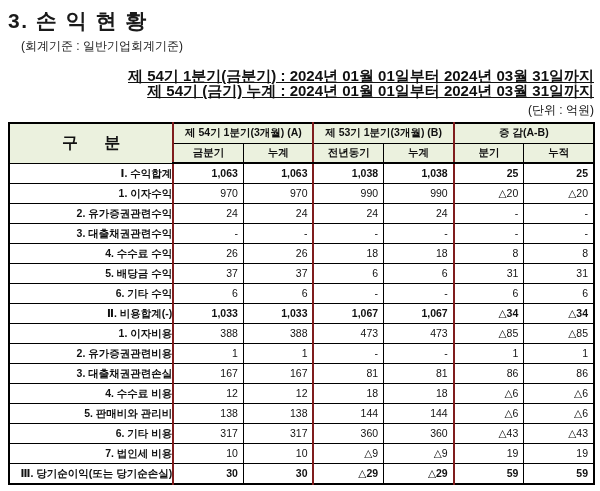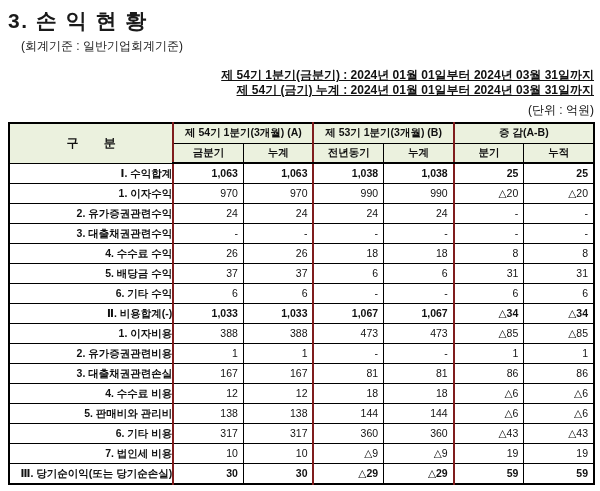--- a/index.html
+++ b/index.html
@@ -8,37 +8,37 @@
     width: 600px; height: 491px; overflow: hidden;
     background: #ffffff; color: #111111;
     font-family: "Liberation Sans", "DejaVu Sans", sans-serif;
   }
   .page { padding: 7px 6px 0 8px; }
   .title {
     font-size: 21px; font-weight: 700; letter-spacing: 1.5px;
     margin: 0; color: #1a1a1a;
   }
   .subtitle { font-size: 12px; margin: 3px 0 0 13px; color: #1a1a1a; }
-  .periods { margin-top: 13px; text-align: right; font-size: 12px; font-weight: 700; }
+  .periods { margin-top: 13px; text-align: right; font-size: 15px; font-weight: 700; }
   .periods .period-line { line-height: 15px; text-decoration: underline; }
   .unit { text-align: right; font-size: 12px; margin-top: 4px; }
   table.income {
     border-collapse: collapse; table-layout: fixed;
     width: 587px; margin-top: 3px;
     border: 2px solid #000;
   }
   col.cat { width: 164px; }
   col.val { width: 70px; }
   th, td { border: 1px solid #000; }
   thead th {
     background: #ebf1de; font-weight: 700; font-size: 10.5px;
     height: 20px; padding: 0 2px; text-align: center; white-space: nowrap;
   }
   thead tr:last-child th { border-bottom: 2px solid #000; }
-  th.cat-header { word-spacing: 22px; font-size: 12px; }
+  th.cat-header { word-spacing: 22px; font-size: 16px; }
   td { font-size: 10.5px; line-height: 15px; }
   td.label { text-align: right; padding: 2px 0; white-space: nowrap; }
   td.label.sub { padding-left: 15px; font-weight: bold; }
   td.num { text-align: right; padding: 2px 5px; white-space: nowrap; }
   tr.section td { font-weight: 700; }
   .thick-left { border-left: 2px solid #7f1d1d; }
 </style>
 </head>
 <body>
 

